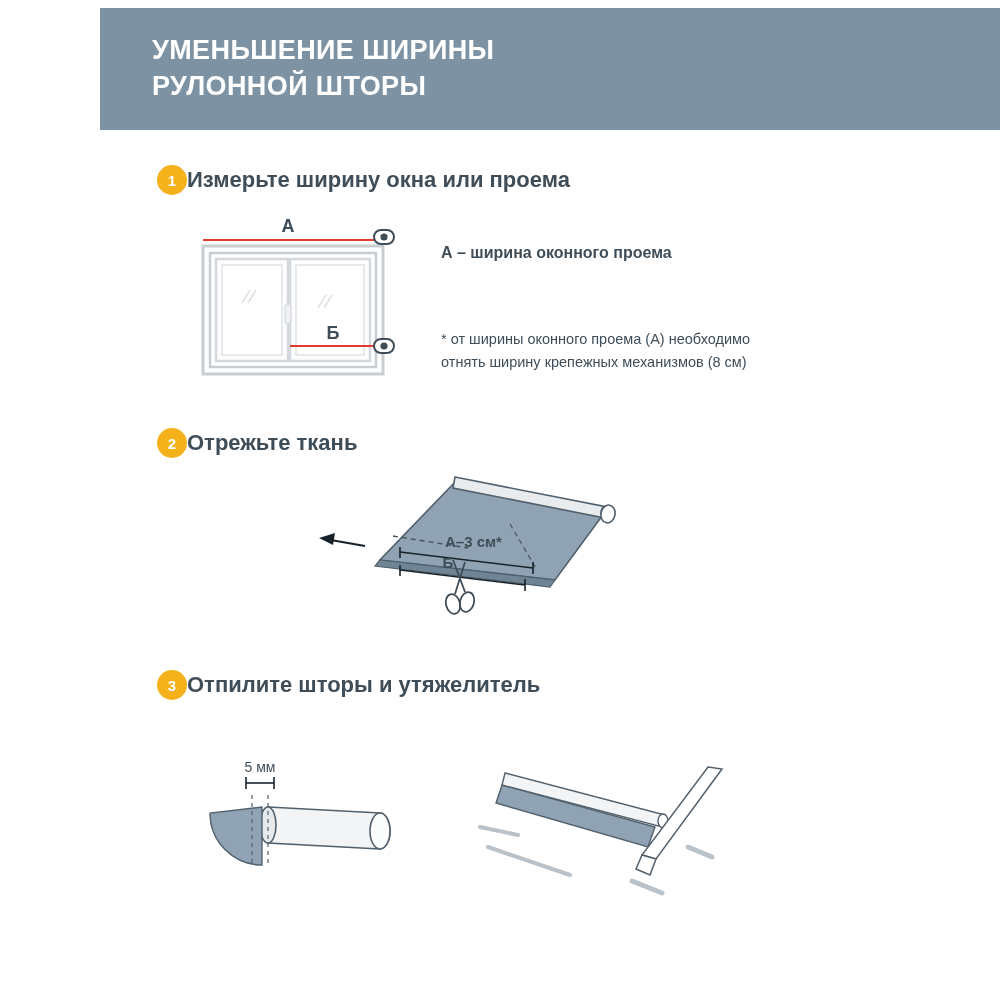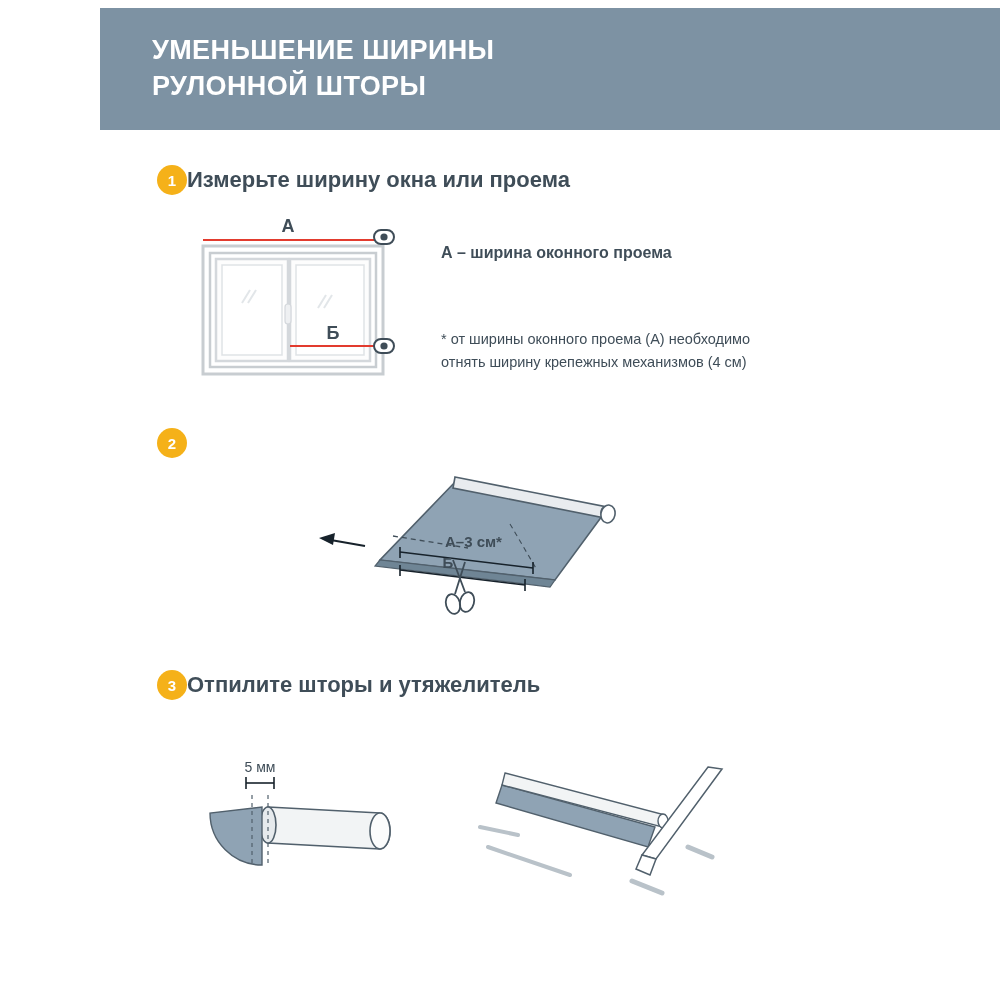--- a/index.html
+++ b/index.html
@@ -117,21 +117,21 @@
 
 <div class="step" id="step1">
   <div class="step-num">1</div>
   <div class="step-title">Измерьте ширину окна или проема</div>
 </div>
 
 <div class="legend">
   <div>А – ширина оконного проема</div>
 </div>
 
-<div class="note">* от ширины оконного проема (А) необходимо отнять ширину крепежных механизмов (4 см)</div>
+<div class="note">* от ширины оконного проема (А) необходимо отнять ширину крепежных механизмов (8 см)</div>
 
 <div class="fig" id="fig1">
   <svg width="230" height="175" viewBox="0 0 230 175">
 
     <rect x="13" y="28" width="180" height="128" fill="#ffffff" stroke="#c8cdd1" stroke-width="3"></rect>
     <rect x="20" y="35" width="166" height="114" fill="#ffffff" stroke="#c8cdd1" stroke-width="2.5"></rect>
 
     <rect x="26" y="41" width="72" height="102" fill="#fdfdfd" stroke="#d4d8dc" stroke-width="2.5"></rect>
     <rect x="32" y="47" width="60" height="90" fill="#ffffff" stroke="#dfe3e6" stroke-width="1.5"></rect>
 
@@ -154,20 +154,21 @@
     <line x1="100" y1="128" x2="186" y2="128" stroke="#e23b2e" stroke-width="2"></line>
     <text class="lbl" x="143" y="121" font-size="18" text-anchor="middle">Б</text>
 
     <rect x="184" y="121" width="20" height="14" rx="7" fill="#ffffff" stroke="#3f4d58" stroke-width="2"></rect>
     <circle cx="194" cy="128" r="3.6" fill="#3f4d58"></circle>
   </svg>
 </div>
 
 <div class="step" id="step2">
   <div class="step-num">2</div>
+  <div class="step-title">Отрежьте ткань</div>
 </div>
 
 <div class="fig" id="fig2">
   <svg width="330" height="190" viewBox="0 0 330 190">
 
     <polygon points="150,30 300,60 250,128 75,108" fill="#8fa3b4" stroke="#51606c" stroke-width="1.6"></polygon>
 
     <polygon points="75,108 250,128 245,135 70,114" fill="#6f8595" stroke="#51606c" stroke-width="1.2"></polygon>
 
     <polygon points="150,25 302,55 300,66 148,36" fill="#e9ecef" stroke="#51606c" stroke-width="1.6"></polygon>

